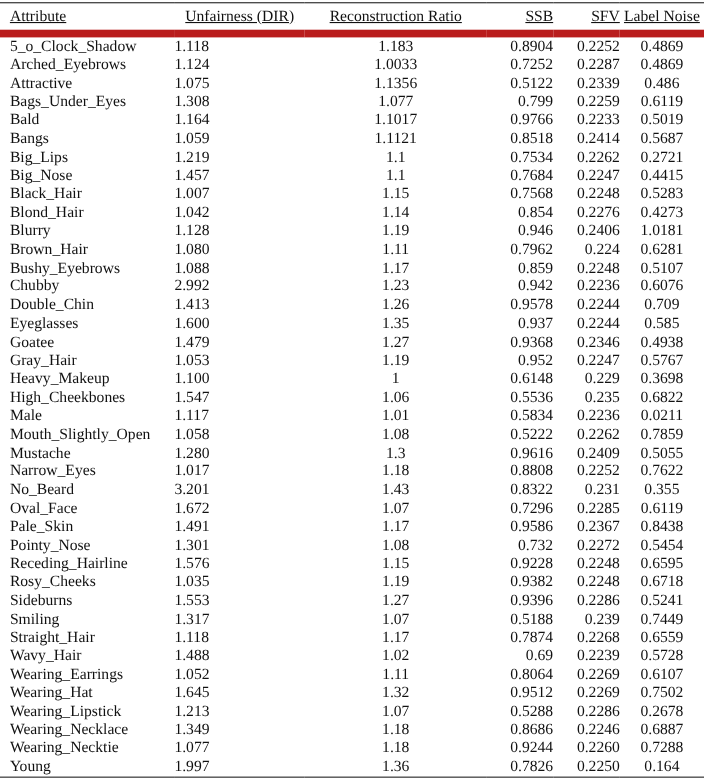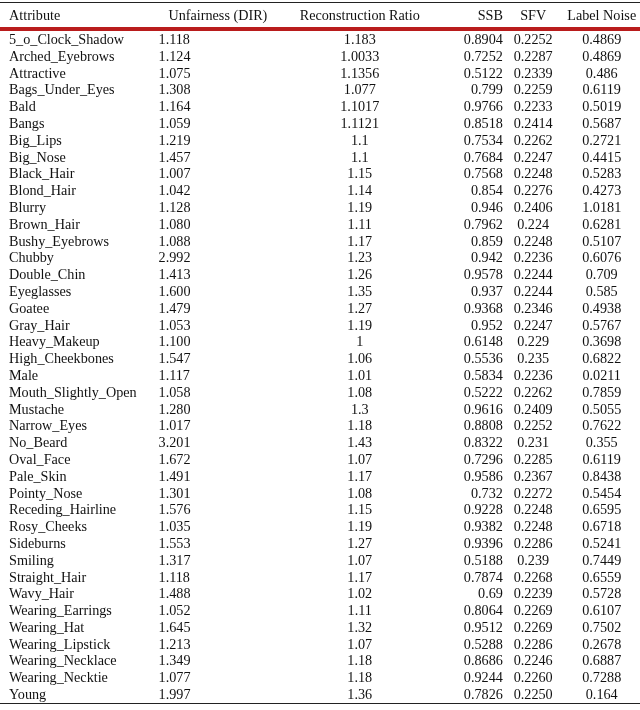--- a/index.html
+++ b/index.html
@@ -1,27 +1,27 @@
 <!DOCTYPE html>
 <html><head>
   <meta charset="utf-8">
   <style>
     html, body { margin: 0; padding: 0; background: #ffffff; }
     body { width: 640px; height: 710px; overflow: hidden; font-family: "Liberation Serif", "DejaVu Serif", serif; color: #111; }
     .wrap { position: relative; width: 640px; height: 710px; }
     table { position: absolute; left: 0; top: 2px; width: 640px; border-collapse: collapse; font-size: 14.2px; }
-    thead tr { border-top: 1.5px solid #222; border-bottom: 4px solid #b91c1c; }
+    thead tr { border-top: 1.5px solid #222; border-bottom: 7px solid #b91c1c; text-decoration: underline; }
     tbody tr:last-child { border-bottom: 1.5px solid #222; }
     th { font-weight: normal; height: 24px; padding: 0; white-space: nowrap; }
     td { height: 16.8px; line-height: 16.8px; padding: 0; white-space: nowrap; }
     .c0 { text-align: left; padding-left: 9px; width: 151px; }
     .c1 { width: 120px; }
     .c2 { text-align: center; width: 168px; }
     .c3 { text-align: right; width: 62px; }
-    .c4 { text-align: center; width: 62px; }
+    .c4 { text-align: right; width: 62px; }
     .c5 { text-align: center; width: 77px; }
   </style>
 </head>
 <body>
 
 <div class="wrap">
   <table>
     <thead>
       <tr>
         <th class="c0">Attribute</th>

